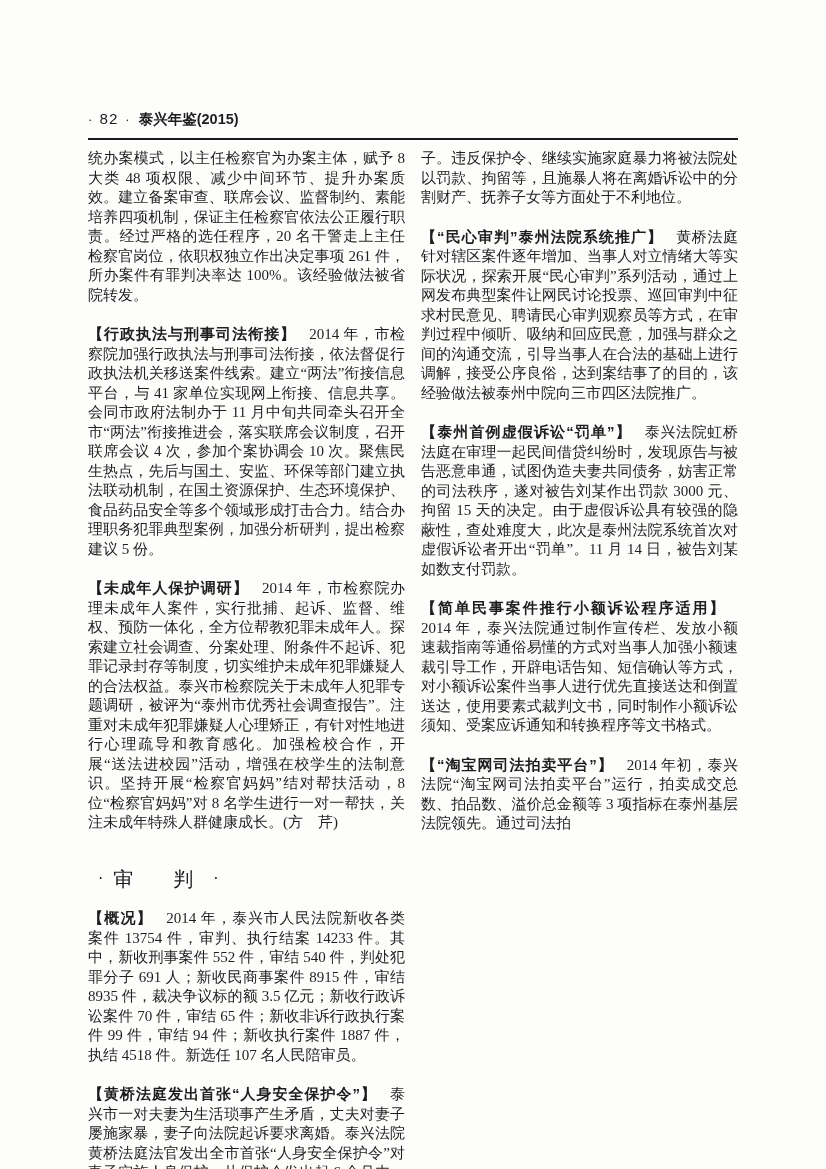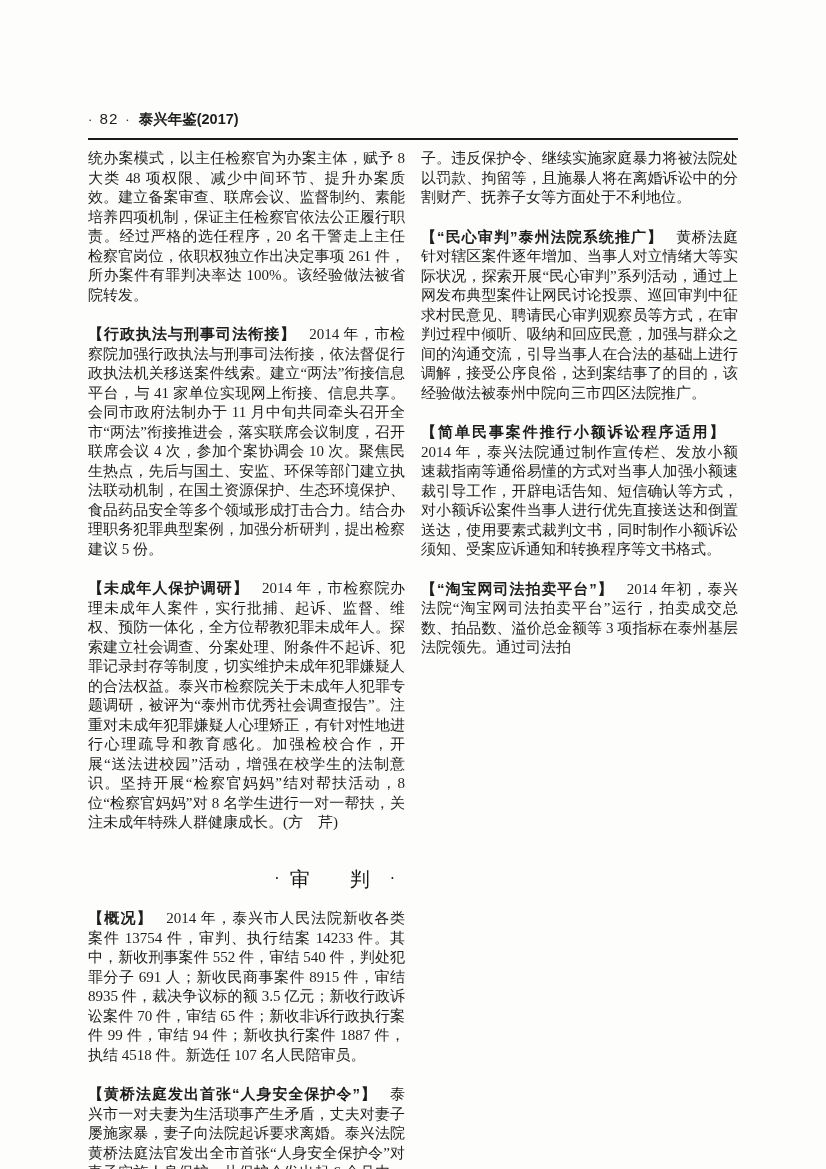--- a/index.html
+++ b/index.html
@@ -66,21 +66,21 @@
   .entry-head {
     font-family: "Liberation Sans", sans-serif;
     font-weight: 700;
     margin-right: 13px;
     letter-spacing: 0.5px;
   }
   .entry-body {
     font-weight: 400;
   }
   .section-divider {
-    text-align: right;
+    text-align: left;
     font-size: 20px;
     margin: 36px 0 16px 0;
     color: #161616;
   }
   .divider-dot {
     font-size: 16px;
     vertical-align: 2px;
     margin: 0 10px;
   }
   .divider-title {
@@ -90,21 +90,21 @@
 </head>
 <body>
 
 <div class="page">
   <div class="content">
 
     <div class="page-header">
       <span class="hdr-dot">·</span>
       <span class="page-number">82</span>
       <span class="hdr-dot">·</span>
-      <span class="book-title">泰兴年鉴(2017)</span>
+      <span class="book-title">泰兴年鉴(2015)</span>
     </div>
 
     <div class="columns">
 
       <div class="col">
 
         <p class="para"><span class="entry-body">统办案模式，以主任检察官为办案主体，赋予 8 大类 48 项权限、减少中间环节、提升办案质效。建立备案审查、联席会议、监督制约、素能培养四项机制，保证主任检察官依法公正履行职责。经过严格的选任程序，20 名干警走上主任检察官岗位，依职权独立作出决定事项 261 件，所办案件有罪判决率达 100%。该经验做法被省院转发。</span></p>
 
         <p class="para"><span class="entry-head">【行政执法与刑事司法衔接】</span><span class="entry-body">2014 年，市检察院加强行政执法与刑事司法衔接，依法督促行政执法机关移送案件线索。建立“两法”衔接信息平台，与 41 家单位实现网上衔接、信息共享。会同市政府法制办于 11 月中旬共同牵头召开全市“两法”衔接推进会，落实联席会议制度，召开联席会议 4 次，参加个案协调会 10 次。聚焦民生热点，先后与国土、安监、环保等部门建立执法联动机制，在国土资源保护、生态环境保护、食品药品安全等多个领域形成打击合力。结合办理职务犯罪典型案例，加强分析研判，提出检察建议 5 份。</span></p>
 
@@ -119,20 +119,21 @@
         <p class="para"><span class="entry-head">【黄桥法庭发出首张“人身安全保护令”】</span><span class="entry-body">泰兴市一对夫妻为生活琐事产生矛盾，丈夫对妻子屡施家暴，妻子向法院起诉要求离婚。泰兴法院黄桥法庭法官发出全市首张“人身安全保护令”对妻子实施人身保护。从保护令发出起 6 个月内，禁止丈夫对妻子实施家庭暴力，同时禁止丈夫利用电话、信件或者网络等方式骚扰妻</span></p>
 
       </div>
 
       <div class="col">
 
         <p class="para"><span class="entry-body">子。违反保护令、继续实施家庭暴力将被法院处以罚款、拘留等，且施暴人将在离婚诉讼中的分割财产、抚养子女等方面处于不利地位。</span></p>
 
         <p class="para"><span class="entry-head">【“民心审判”泰州法院系统推广】</span><span class="entry-body">黄桥法庭针对辖区案件逐年增加、当事人对立情绪大等实际状况，探索开展“民心审判”系列活动，通过上网发布典型案件让网民讨论投票、巡回审判中征求村民意见、聘请民心审判观察员等方式，在审判过程中倾听、吸纳和回应民意，加强与群众之间的沟通交流，引导当事人在合法的基础上进行调解，接受公序良俗，达到案结事了的目的，该经验做法被泰州中院向三市四区法院推广。</span></p>
 
+        <p class="para"><span class="entry-head">【泰州首例虚假诉讼“罚单”】</span><span class="entry-body">泰兴法院虹桥法庭在审理一起民间借贷纠纷时，发现原告与被告恶意串通，试图伪造夫妻共同债务，妨害正常的司法秩序，遂对被告刘某作出罚款 3000 元、拘留 15 天的决定。由于虚假诉讼具有较强的隐蔽性，查处难度大，此次是泰州法院系统首次对虚假诉讼者开出“罚单”。11 月 14 日，被告刘某如数支付罚款。</span></p>
 
 
         <p class="para"><span class="entry-head">【简单民事案件推行小额诉讼程序适用】</span><span class="entry-body">2014 年，泰兴法院通过制作宣传栏、发放小额速裁指南等通俗易懂的方式对当事人加强小额速裁引导工作，开辟电话告知、短信确认等方式，对小额诉讼案件当事人进行优先直接送达和倒置送达，使用要素式裁判文书，同时制作小额诉讼须知、受案应诉通知和转换程序等文书格式。</span></p>
 
 
         <p class="para"><span class="entry-head">【“淘宝网司法拍卖平台”】</span><span class="entry-body">2014 年初，泰兴法院“淘宝网司法拍卖平台”运行，拍卖成交总数、拍品数、溢价总金额等 3 项指标在泰州基层法院领先。通过司法拍</span></p>
 
       </div>
 
     </div>

